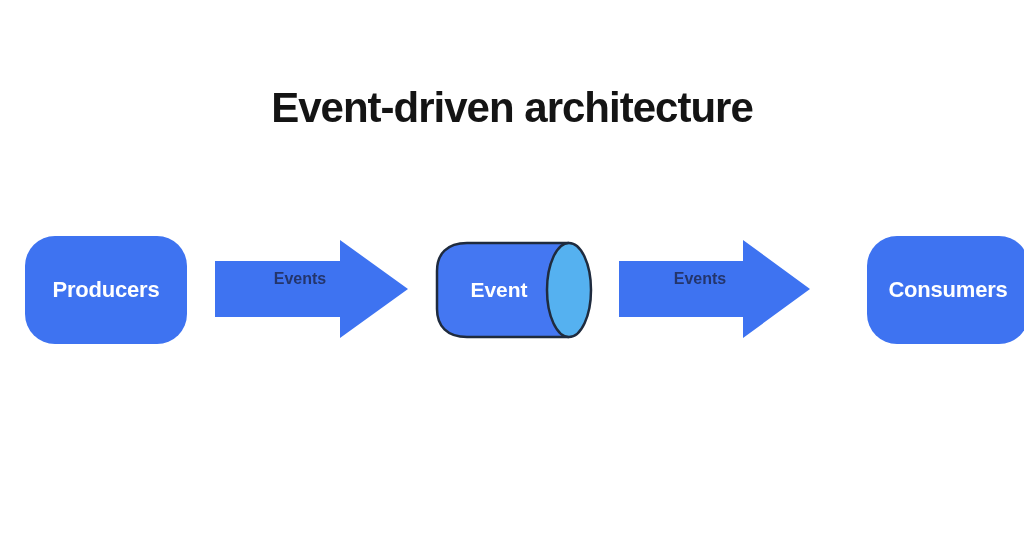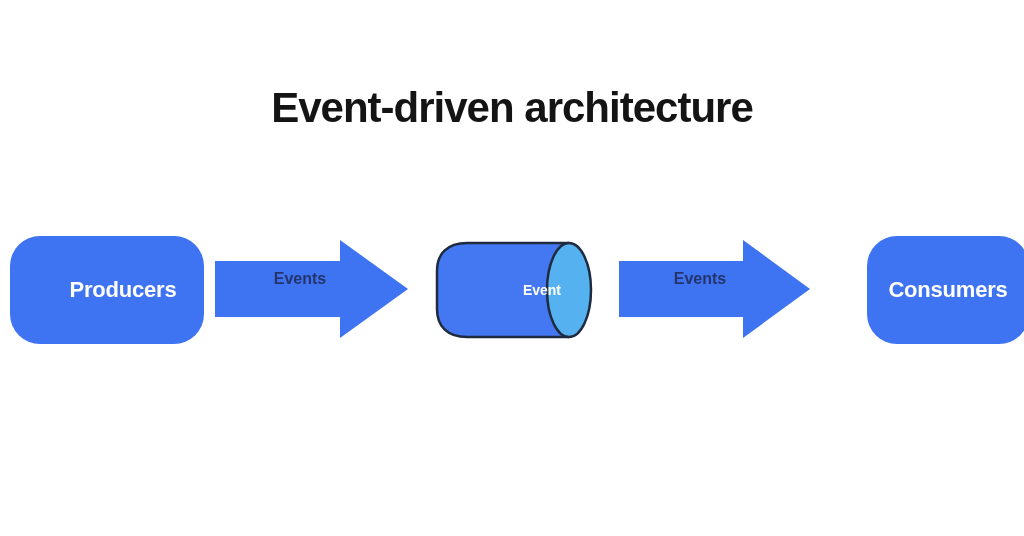--- a/index.html
+++ b/index.html
@@ -41,21 +41,21 @@
     display: flex;
     align-items: center;
     justify-content: center;
   }
   .node-box .node-label {
     color: #ffffff;
     font-size: 22px;
     font-weight: 700;
     letter-spacing: -0.2px;
   }
-  #producers-box { left: 10px;  top: 236px; padding-left: 32px; }
+  #producers-box { left: 25px;  top: 236px; }
   #consumers-box { left: 867px; top: 236px; }
   .edge-label {
     position: absolute;
     top: 252px;
     height: 54px;
     width: 140px;
     display: flex;
     align-items: center;
     justify-content: center;
     font-size: 16px;
@@ -64,24 +64,24 @@
   #edge-label-1 { left: 230px; }
   #edge-label-2 { left: 630px; }
   .cylinder-label {
     position: absolute;
     left: 437px;
     top: 250px;
     width: 124px;
     height: 80px;
     display: flex;
     flex-direction: column;
-    align-items: flex-end;
+    align-items: center;
     justify-content: center;
     color: #ffffff;
-    font-size: 14px;
+    font-size: 21px;
     font-weight: 700;
     line-height: 30px;
     text-align: center;
   }
 </style>
 </head>
 <body>
 
 <div id="canvas">
 

